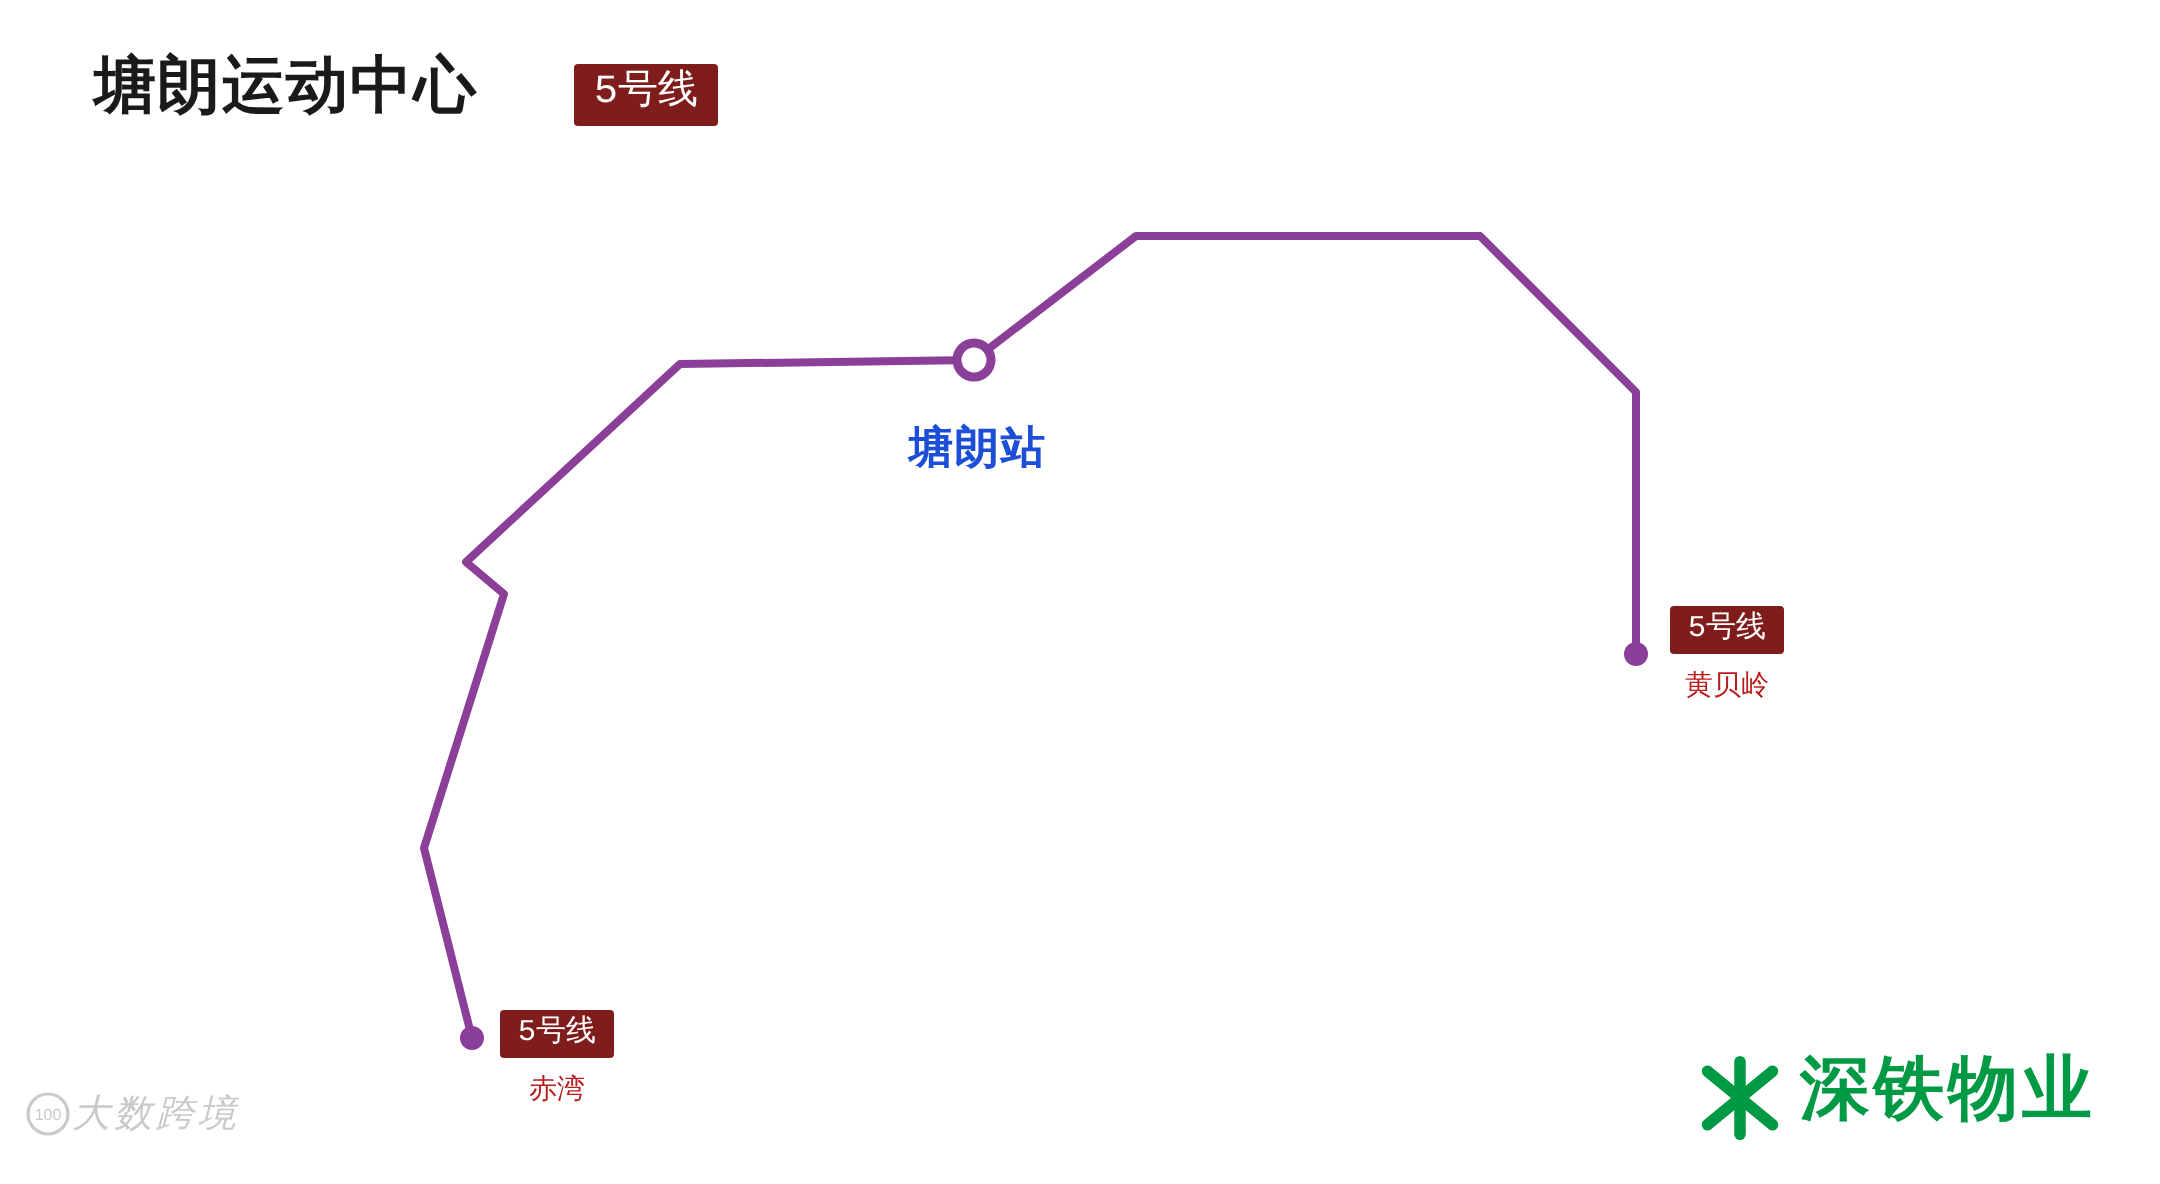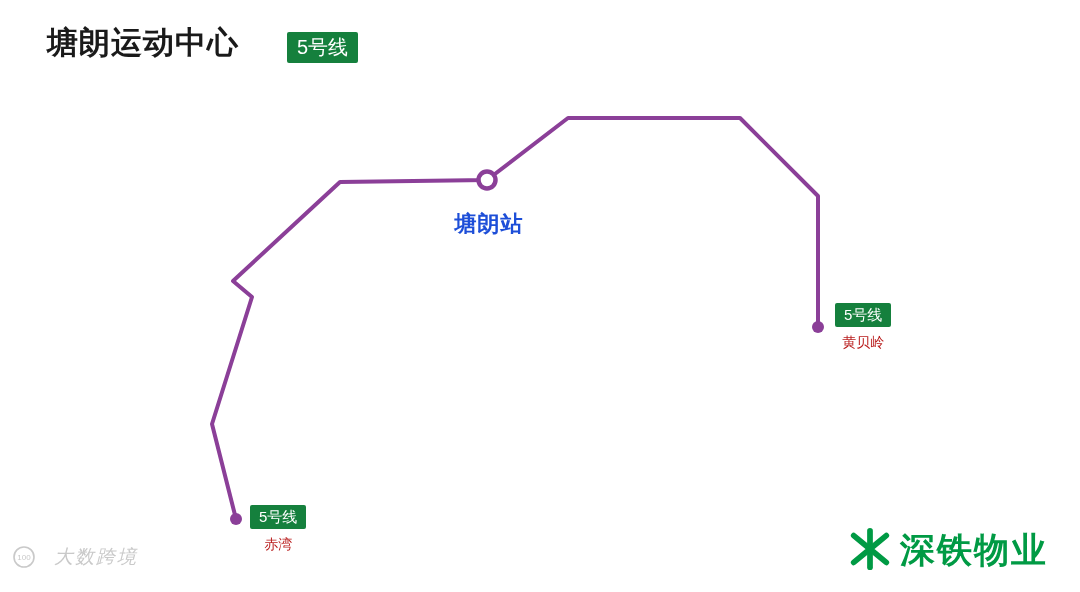--- a/index.html
+++ b/index.html
@@ -14,23 +14,24 @@
     overflow:hidden;
   }
   .page-title{
     position:absolute;left:27px;top:22px;
     font-size:31px;font-weight:800;color:#1a1a1a;
     letter-spacing:1px;
     margin-left:20px;
   }
   .badge{
     display:inline-block;
-    background:#15803d;color:#ffffff;
+    background:#7f1d1d;color:#ffffff;
     border-radius:2px;
     line-height:1;
+    font-family:Liberation Mono, monospace;
   }
   .badge.big{
     position:absolute;left:287px;top:32px;
     font-size:20px;padding:5px 10px 6px;
     font-weight:500;
   }
   .line-svg{position:absolute;left:0;top:0;}
   .station-label{
     position:absolute;left:404px;top:209px;
     width:170px;text-align:center;
@@ -44,29 +45,29 @@
   .terminal .badge{
     font-size:15px;padding:4px 9px 5px;font-weight:500;
   }
   .terminal .t-name{
     font-size:14px;color:#b91c1c;font-weight:500;
   }
   .terminal.chiwan{left:250px;top:505px;}
   .terminal.huangbeiling{left:835px;top:303px;}
   .watermark{
     position:absolute;left:12px;top:544px;
-    display:flex;align-items:center;gap:18px;
+    display:flex;align-items:center;gap:0;
     color:#c9c9c9;
   }
   .watermark .wm-text{
     font-size:19px;letter-spacing:2px;font-weight:500;font-style:italic;
   }
   .brand{
     position:absolute;left:848px;top:527px;
-    display:flex;align-items:center;gap:8px;
+    display:flex;align-items:flex-start;gap:8px;
   }
   .brand .brand-text{
     font-size:35px;color:#009a44;font-weight:600;
     letter-spacing:2px;line-height:1;
   }
 </style>
 </head>
 <body>
 
 <div class="canvas">

